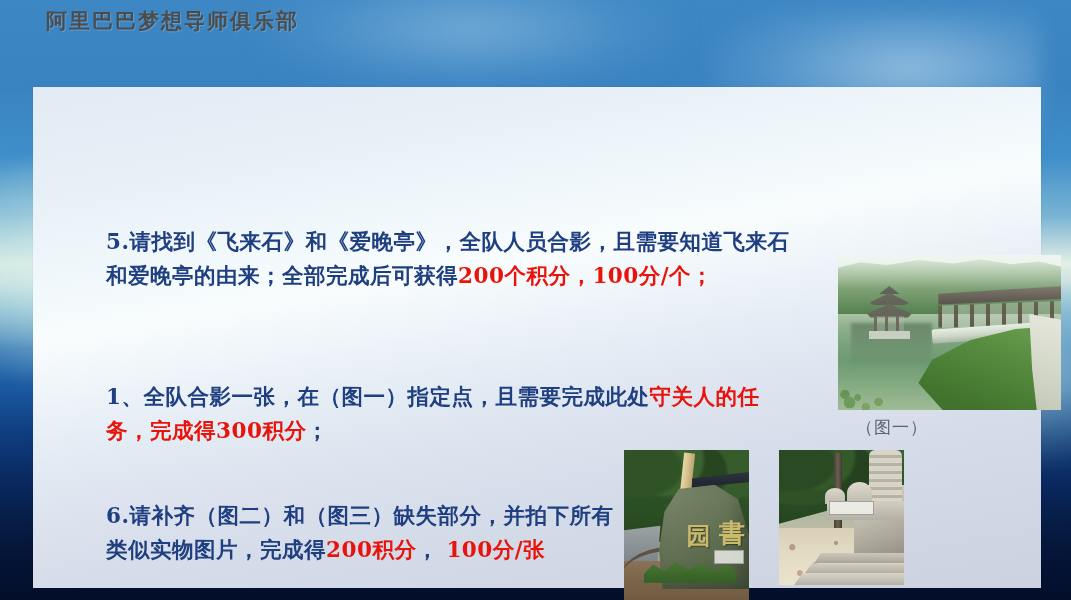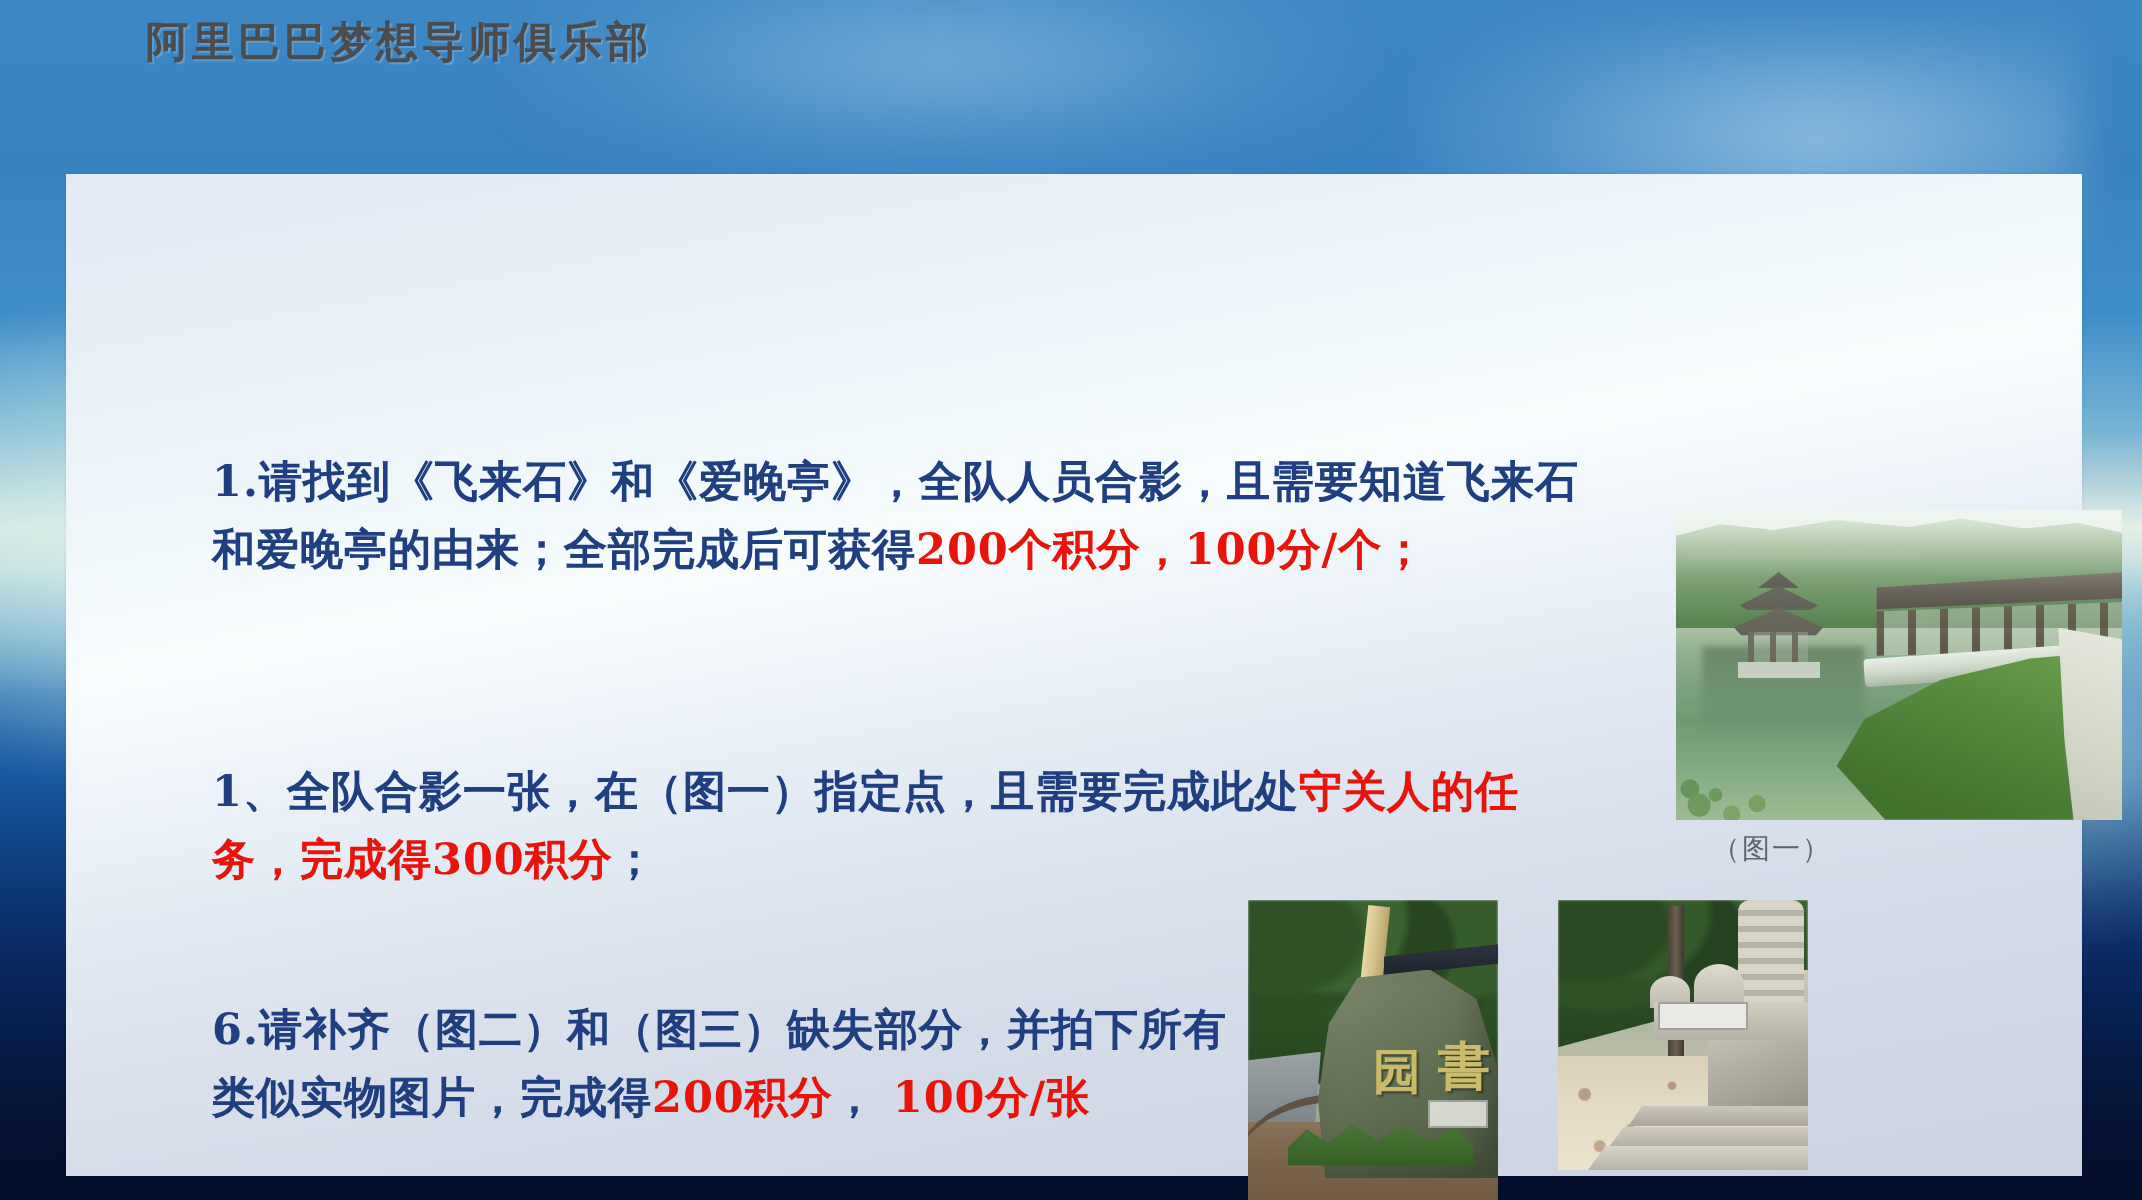--- a/index.html
+++ b/index.html
@@ -73,21 +73,20 @@
     height: 210px;
     background: linear-gradient(180deg, rgba(5,25,70,0) 0%, rgba(5,22,62,0.35) 40%, rgba(3,14,42,0.75) 100%);
   }
 
   
   .title-block {
     position: absolute;
     left: 46px;
     top: 10px;
     line-height: 1;
-    margin-left: 27px;
   }
   .title-line1 {
     font-family: "DejaVu Serif", "Liberation Serif", serif;
     font-size: 21px;
     font-weight: bold;
     letter-spacing: 2px;
     color: #4c4c4c;
     text-shadow: 1px 1px 0 rgba(255,255,255,0.18);
     margin-bottom: 9px;
   }
@@ -150,21 +149,21 @@
 
   
   .photo {
     position: absolute;
     overflow: hidden;
     background: #cfd8dc;
   }
   .caption {
     position: absolute;
     font-family: Liberation Serif, serif;
-    font-size: 14px;
+    font-size: 17px;
     color: #5d6370;
     letter-spacing: 1px;
     white-space: nowrap;
   }
 
   #photo1 { left: 805px; top: 168px; width: 223px; height: 155px; }
   #cap1   { left: 823px; top: 329px; }
 
   #photo2 { left: 591px; top: 363px; width: 125px; height: 158px; }
 
@@ -436,21 +435,21 @@
   <div class="bg-glow-left"></div>
   <div class="bg-glow-right"></div>
   <div class="bg-darkband"></div>
 
   <div class="title-block">
     <div class="title-line1">阿里巴巴梦想导师俱乐部</div>
   </div>
 
   <div class="panel">
 
-    <div class="task" id="task4"><span class="blue">1.请找到《飞来石》和《爱晚亭》，全队人员合影，且需要知道飞来石和爱晚亭的由来；全部完成后可获得</span><span class="hl">200个积分，100分/个；</span></div>
+    <div class="task" id="task4"><span class="blue">5.请找到《飞来石》和《爱晚亭》，全队人员合影，且需要知道飞来石和爱晚亭的由来；全部完成后可获得</span><span class="hl">200个积分，100分/个；</span></div>
     <div class="task" id="task5"><span class="blue">1、全队合影一张，在（图一）指定点，且需要完成此处</span><span class="hl">守关人的任务，完成得300积分</span><span class="blue">；</span></div>
     <div class="task" id="task6"><span class="blue">6.请补齐（图二）和（图三）缺失部分，并拍下所有类似实物图片，完成得</span><span class="hl">200积分</span><span class="blue">，</span><span class="hl"> 100分/张</span></div>
 
     <div class="photo" id="photo1">
       <div class="p1-sky"></div>
       <div class="p1-hill"></div>
       <div class="p1-hill2"></div>
       <div class="p1-water"></div>
       <div class="p1-reflect"></div>
       <div class="p1-pavilion">

